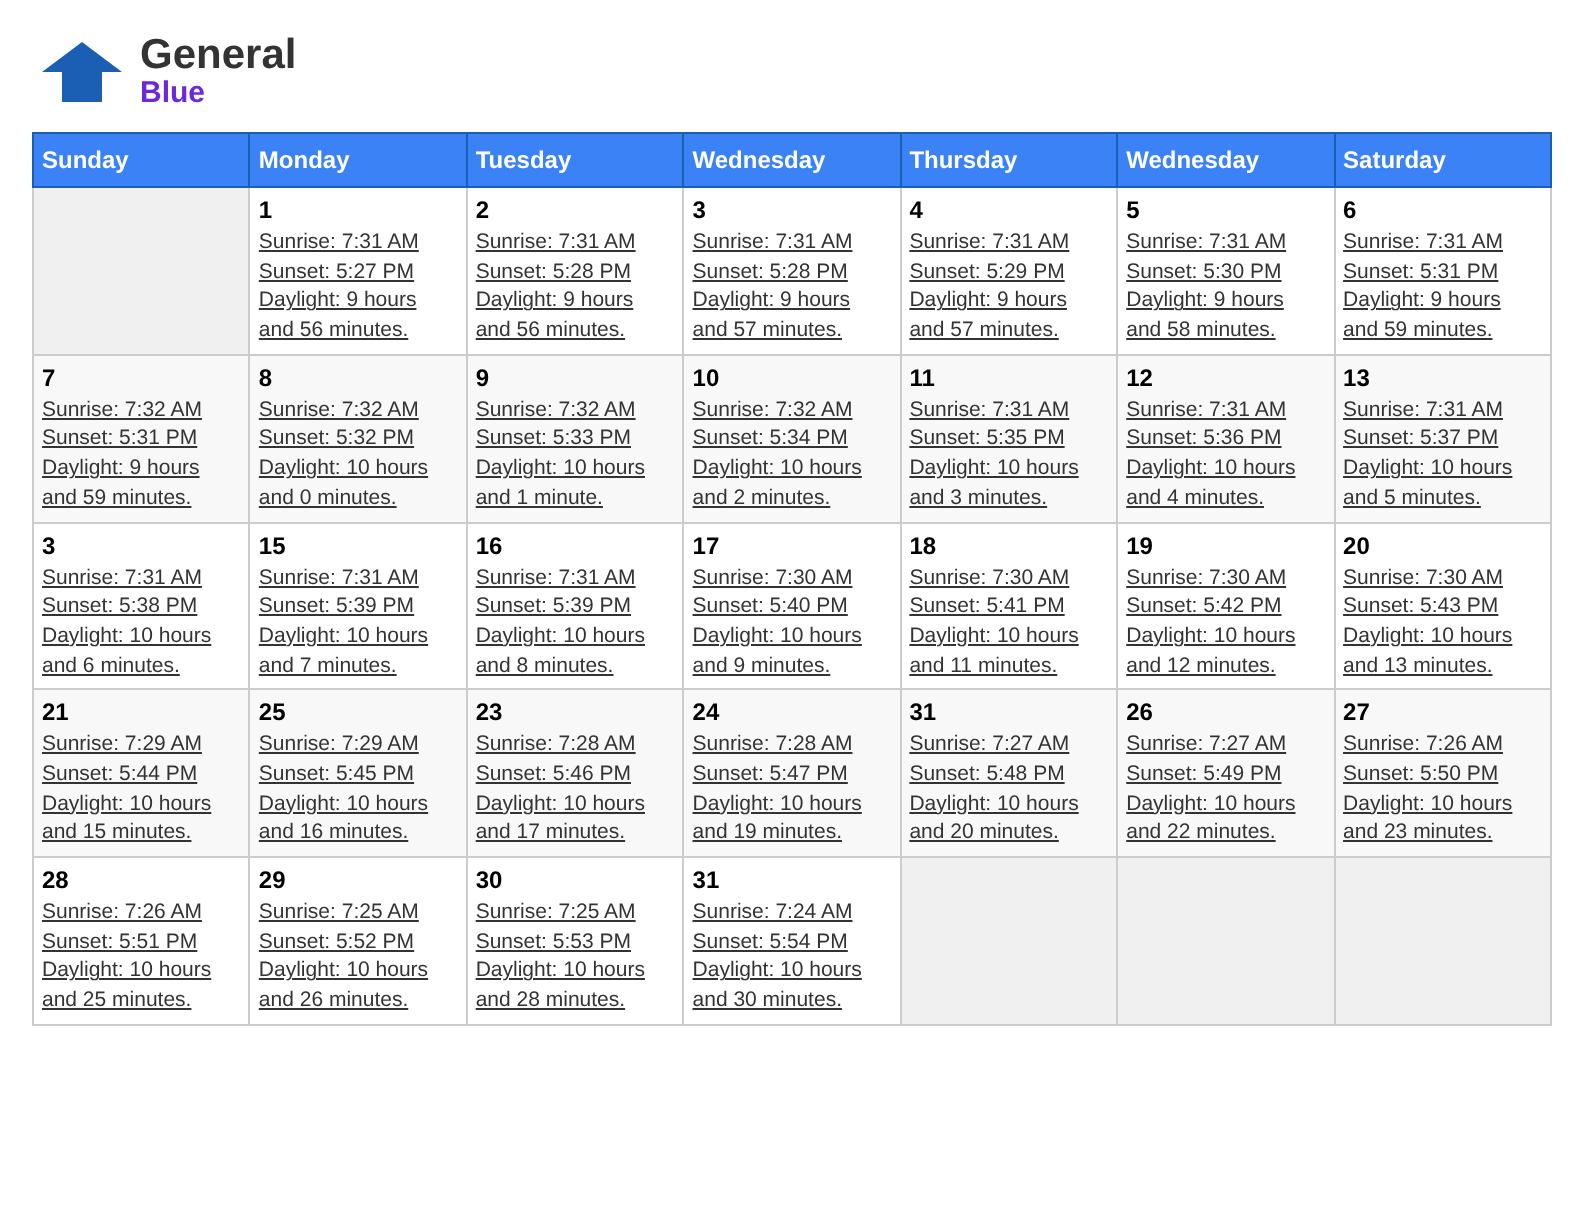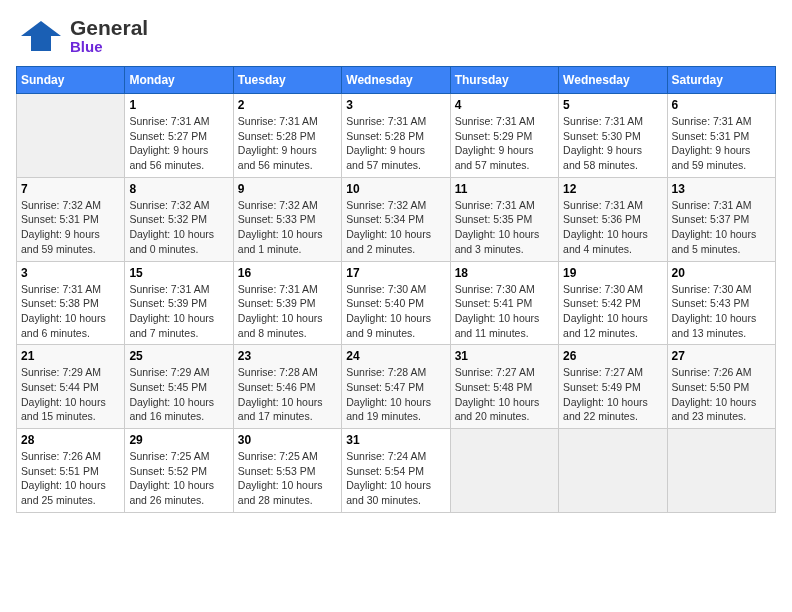--- a/index.html
+++ b/index.html
@@ -61,20 +61,21 @@
     .day-number {
       font-weight: bold;
       font-size: 12px;
       margin-bottom: 2px;
       display: block;
     }
     .day-info {
       color: #333;
       line-height: 1.4;
       font-size: 10.5px;
+      text-decoration: underline;
     }
     .empty-cell {
       background: #f0f0f0 !important;
     }
   </style>
 </head>
 <body>
 
 <div class="header-area">
   <div class="logo">

